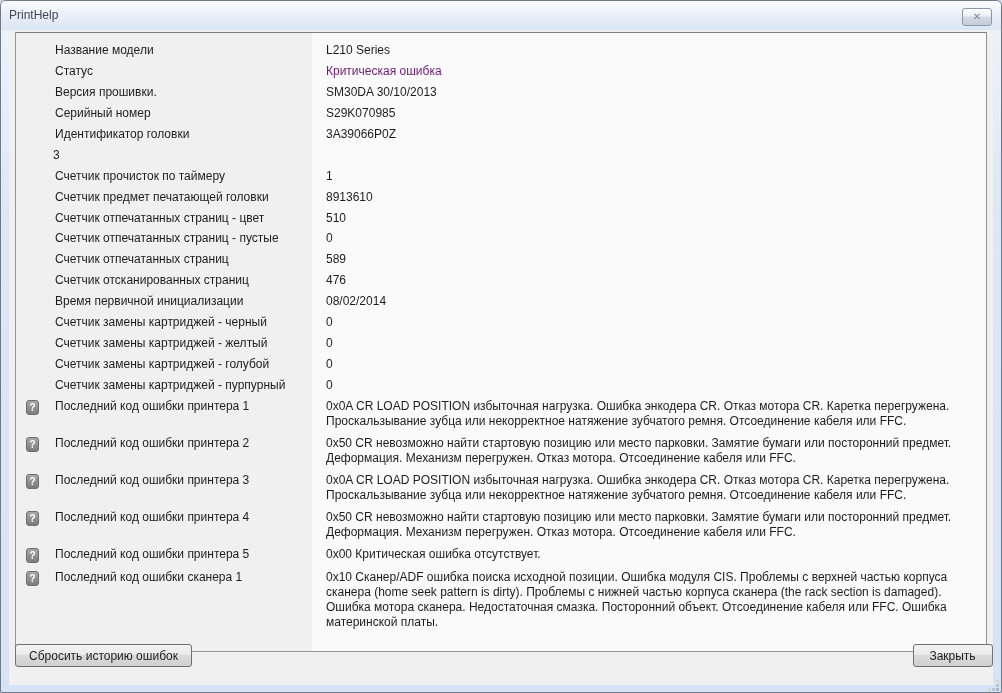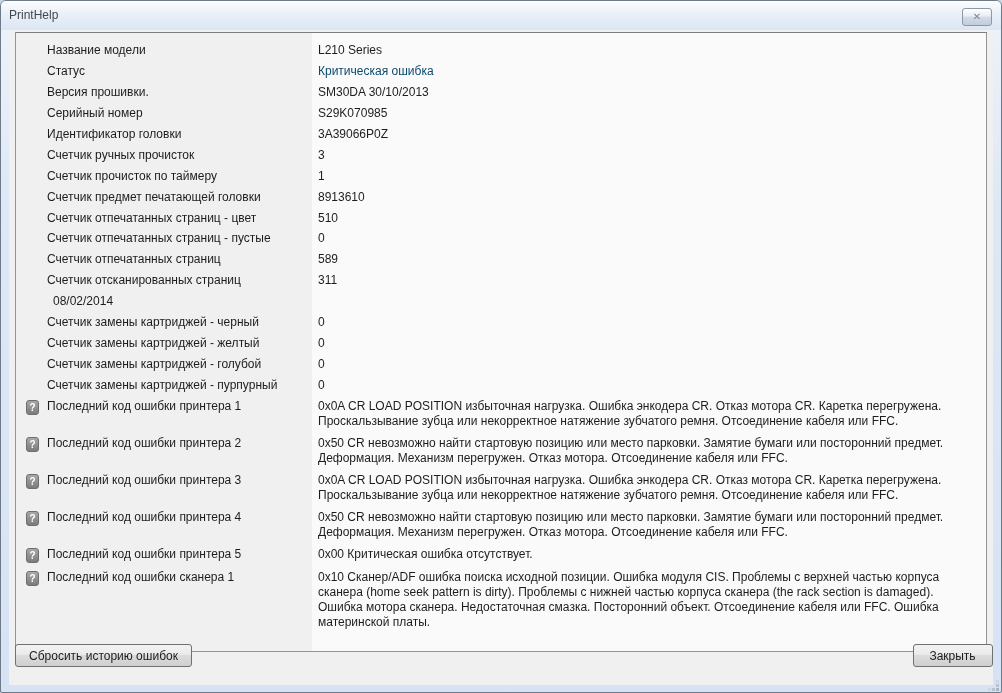--- a/index.html
+++ b/index.html
@@ -26,21 +26,21 @@
   .panel{position:absolute;left:6px;right:6px;top:2px;height:620px;box-sizing:border-box;
     background:#fafafa;border:1px solid #949494;border-top-color:#7d7d7d;overflow:hidden;}
   .labelcol-bg{position:absolute;left:0;top:0;bottom:0;width:296px;background:#f0f0f0;}
   .rows{position:relative;padding-top:7px;}
   .row{display:flex;align-items:center;height:20.9px;font-size:12px;color:#1d1d1f;}
   .qicon{flex:0 0 13px;width:13px;height:15px;margin-left:10px;box-sizing:border-box;
     border:1px solid #6e6e6e;border-radius:3px;
     background:linear-gradient(180deg,#a8a8a8 0%,#7b7b7b 100%);
     color:#ffffff;font-size:10px;font-weight:bold;
     display:flex;align-items:center;justify-content:center;}
-  .lbl{flex:0 0 257px;margin-left:8px;white-space:nowrap;overflow:hidden;}
+  .lbl{flex:0 0 257px;margin-left:16px;white-space:nowrap;overflow:hidden;}
   .val{flex:1;padding-left:14px;padding-right:14px;}
   .row.multi{height:auto;align-items:flex-start;padding-top:4px;padding-bottom:3px;line-height:15px;}
   .row.multi .qicon{margin-top:1px;}
   
   .bottombar{position:absolute;left:0;right:0;bottom:0;height:46px;text-decoration:underline;}
   .btn{position:absolute;top:5px;height:23px;box-sizing:border-box;
     border:1px solid #707070;border-radius:3px;font-size:12px;color:#1d1d1f;
     font-family:"Liberation Sans","DejaVu Sans",sans-serif;
     background:linear-gradient(180deg,#f2f2f2 0%,#ebebeb 45%,#dddddd 46%,#cfcfcf 100%);
     padding:0 13px;cursor:default;}
@@ -64,40 +64,39 @@
       <div class="labelcol-bg"></div>
       <div class="rows">
           <div class="row">
     <span class="qicon" style="visibility: hidden;">?</span>
     <span class="lbl">Название модели</span>
     <span class="val">L210 Series</span>
   </div>
           <div class="row">
     <span class="qicon" style="visibility: hidden;">?</span>
     <span class="lbl">Статус</span>
-    <span class="val" style="color: #0c4a6e;">Критическая ошибка</span>
+    <span class="val" style="color: #701a75;">Критическая ошибка</span>
   </div>
           <div class="row">
     <span class="qicon" style="visibility: hidden;">?</span>
     <span class="lbl">Версия прошивки.</span>
     <span class="val">SM30DA 30/10/2013</span>
   </div>
           <div class="row">
     <span class="qicon" style="visibility: hidden;">?</span>
     <span class="lbl">Серийный номер</span>
     <span class="val">S29K070985</span>
   </div>
           <div class="row">
     <span class="qicon" style="visibility: hidden;">?</span>
     <span class="lbl">Идентификатор головки</span>
     <span class="val">3A39066P0Z</span>
   </div>
           <div class="row">
     <span class="qicon" style="visibility: hidden;">?</span>
-    <span class="lbl">Счетчик ручных прочисток</span>
     <span class="val">3</span>
   </div>
           <div class="row">
     <span class="qicon" style="visibility: hidden;">?</span>
     <span class="lbl">Счетчик прочисток по таймеру</span>
     <span class="val">1</span>
   </div>
           <div class="row">
     <span class="qicon" style="visibility: hidden;">?</span>
     <span class="lbl">Счетчик предмет печатающей головки</span>
@@ -114,24 +113,25 @@
     <span class="val">0</span>
   </div>
           <div class="row">
     <span class="qicon" style="visibility: hidden;">?</span>
     <span class="lbl">Счетчик отпечатанных страниц</span>
     <span class="val">589</span>
   </div>
           <div class="row">
     <span class="qicon" style="visibility: hidden;">?</span>
     <span class="lbl">Счетчик отсканированных страниц</span>
-    <span class="val">311</span>
+    <span class="val">476</span>
   </div>
           <div class="row">
     <span class="qicon" style="visibility: hidden;">?</span>
+    <span class="lbl">Время первичной инициализации</span>
     <span class="val">08/02/2014</span>
   </div>
           <div class="row">
     <span class="qicon" style="visibility: hidden;">?</span>
     <span class="lbl">Счетчик замены картриджей - черный</span>
     <span class="val">0</span>
   </div>
           <div class="row">
     <span class="qicon" style="visibility: hidden;">?</span>
     <span class="lbl">Счетчик замены картриджей - желтый</span>

